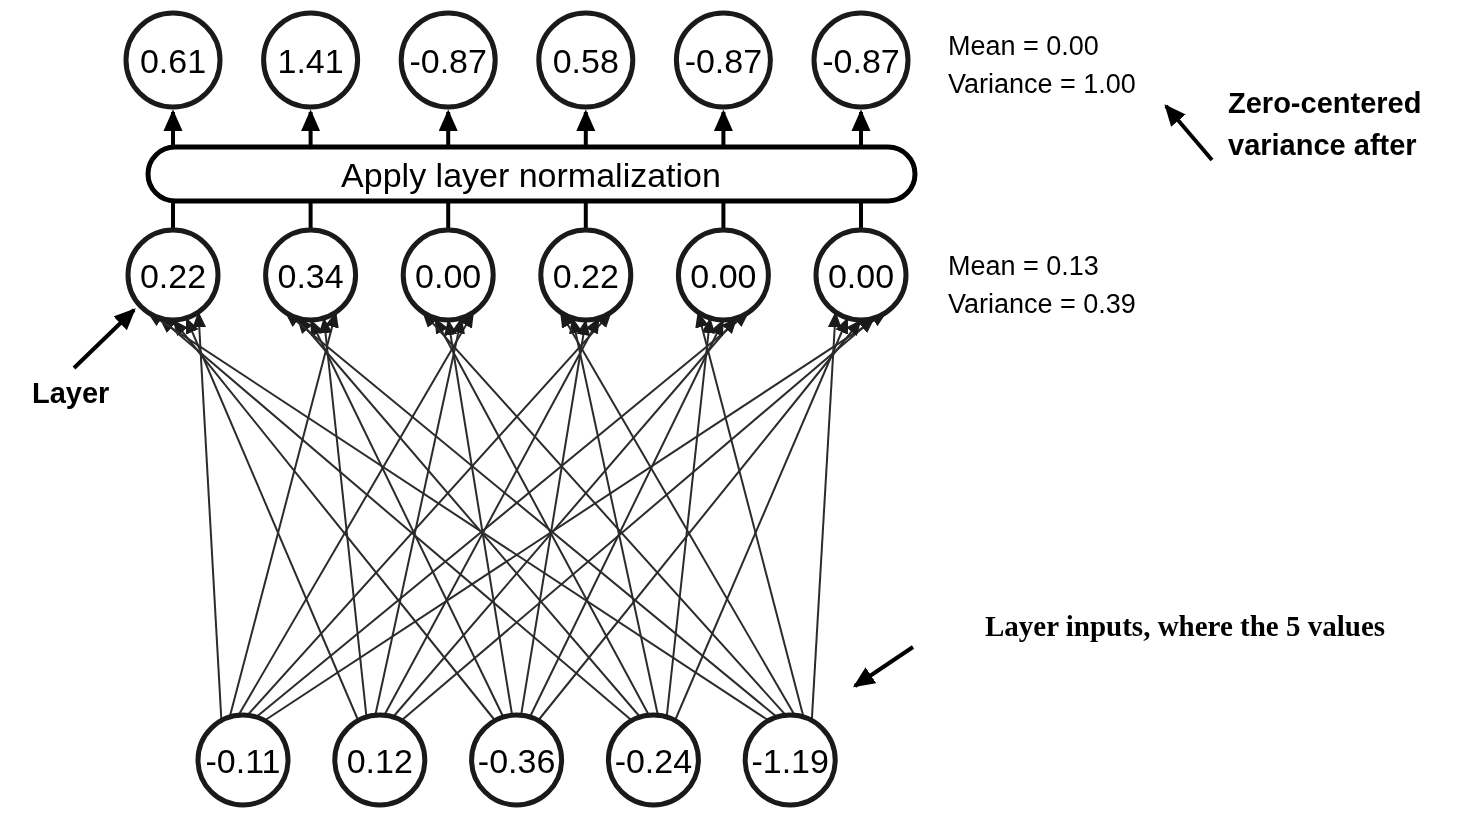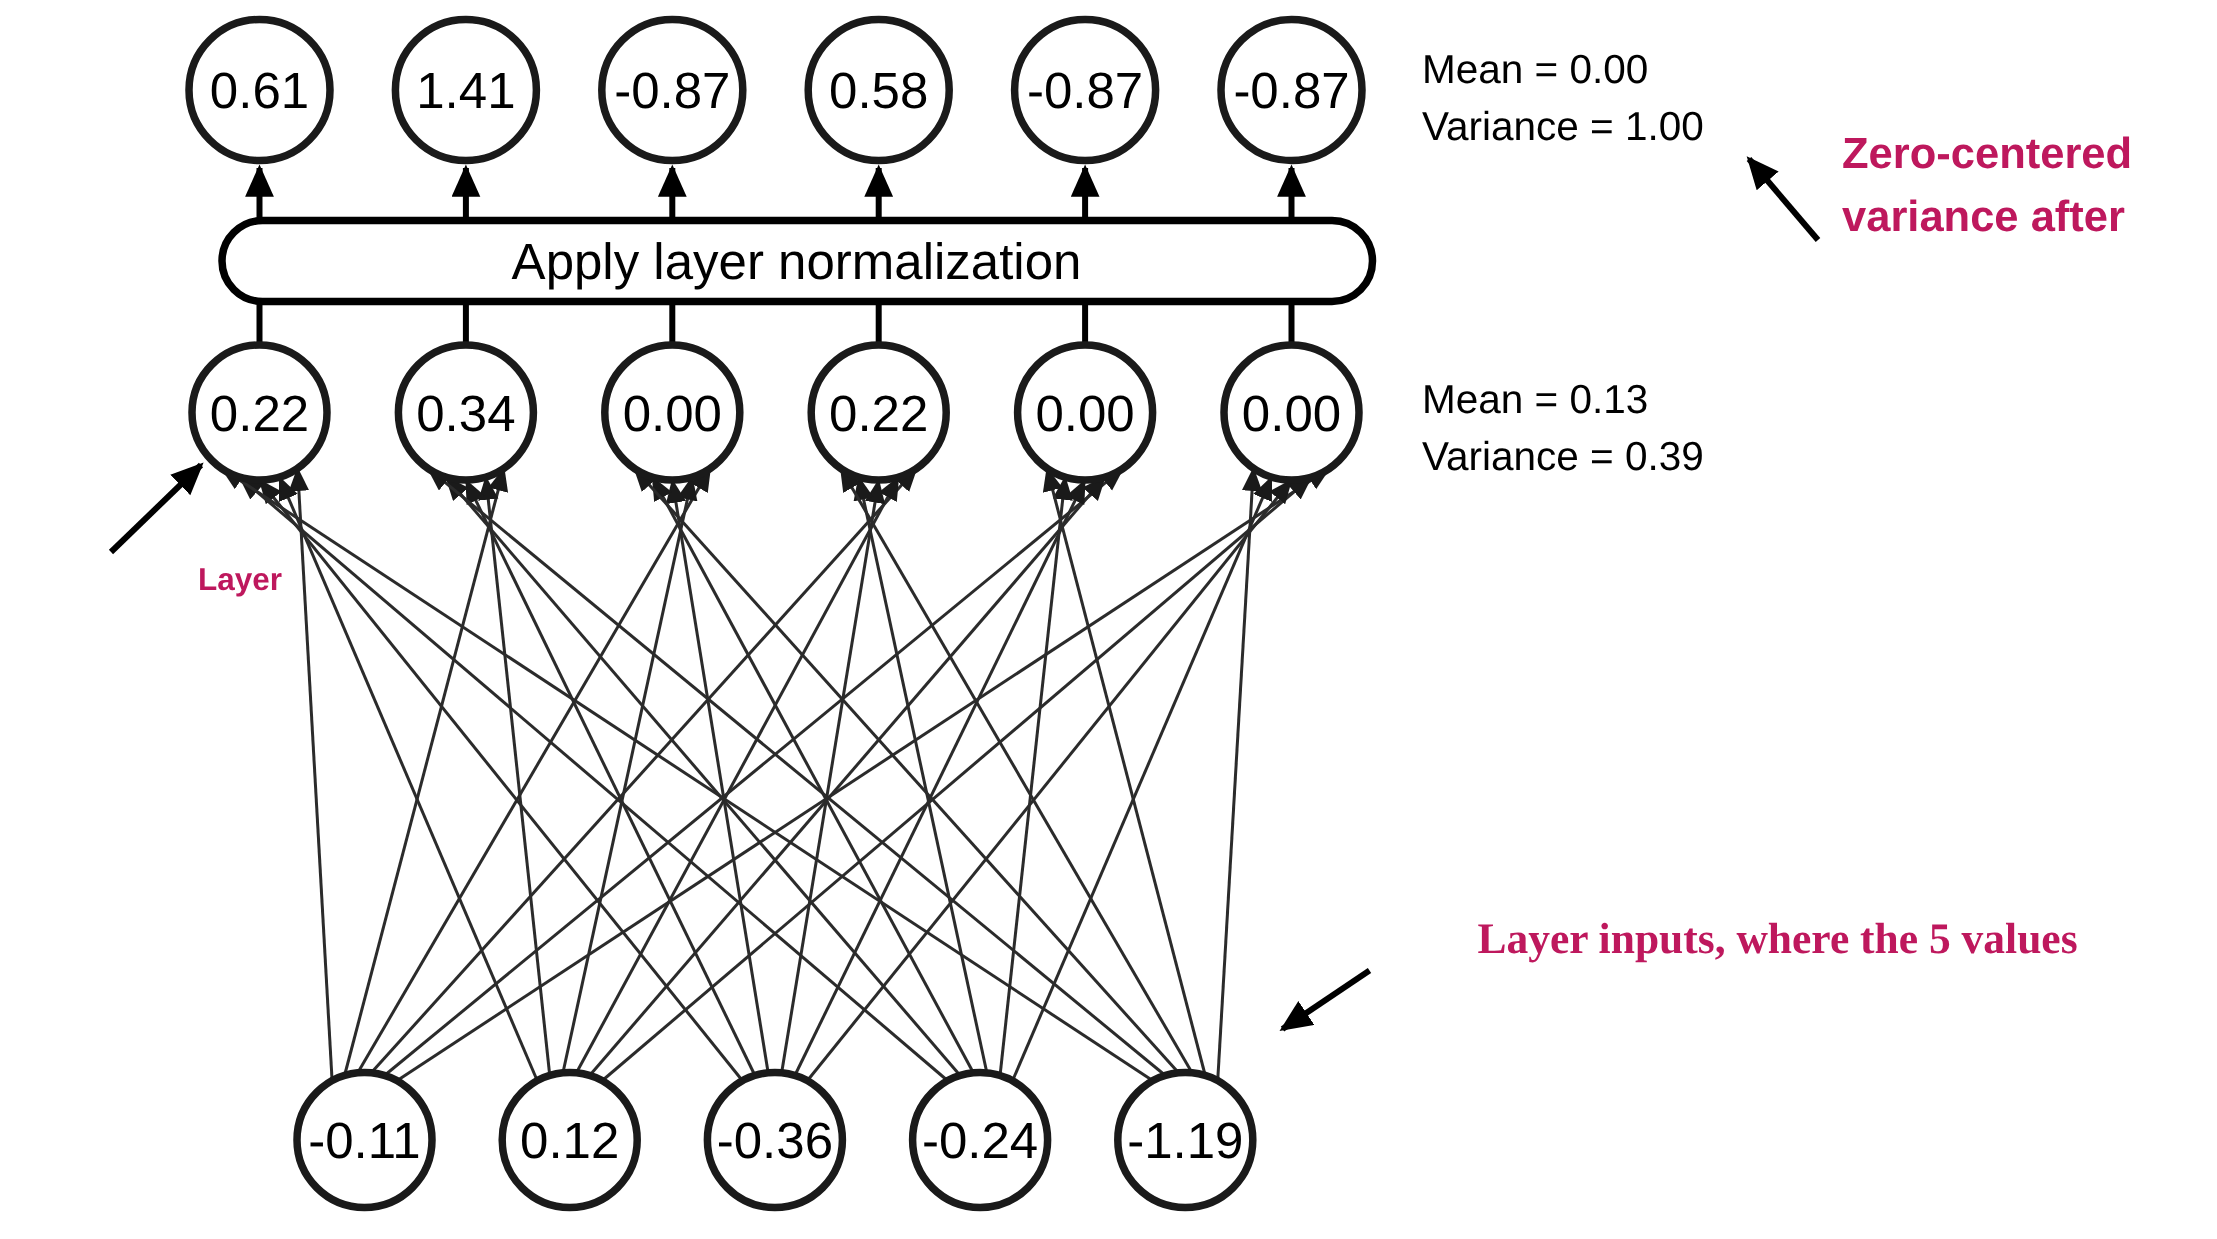--- a/index.html
+++ b/index.html
@@ -67,36 +67,36 @@
   }
   .callout-line {
     stroke: #000000;
     stroke-width: 4;
     fill: none;
   }
   .annotation {
     position: absolute;
     font-family: "Liberation Sans", sans-serif;
     font-weight: bold;
-    color: #be185d;
+    color: #000000;
     line-height: 1.45;
   }
   #annotation-zero-centered {
     left: 1228px;
     top: 82px;
     width: 240px;
     font-size: 29px;
     text-align: left;
   }
   #annotation-layer-outputs {
-    left: 8px;
+    left: 32px;
     top: 372px;
     width: 180px;
-    font-size: 21px;
-    text-align: right;
+    font-size: 29px;
+    text-align: left;
   }
   #annotation-layer-inputs {
     left: 900px;
     top: 605px;
     width: 570px;
     font-size: 29px;
     text-align: center;
     font-family: Liberation Serif, serif;
   }
 </style>

